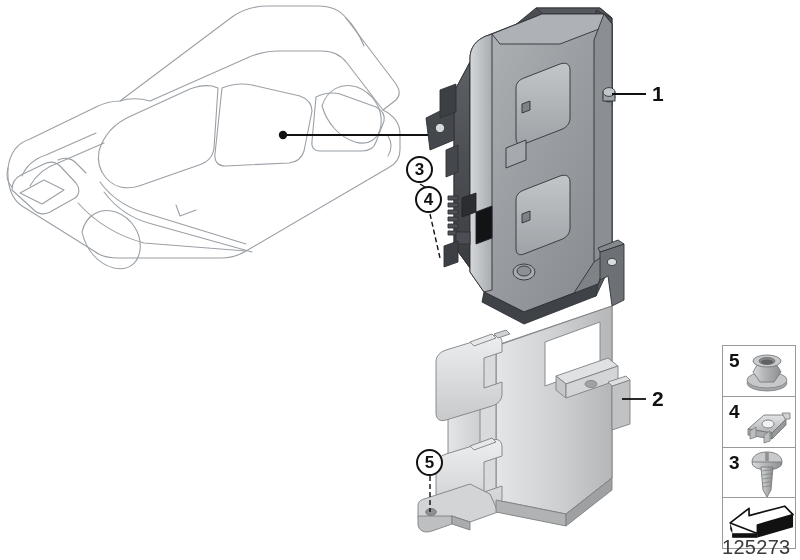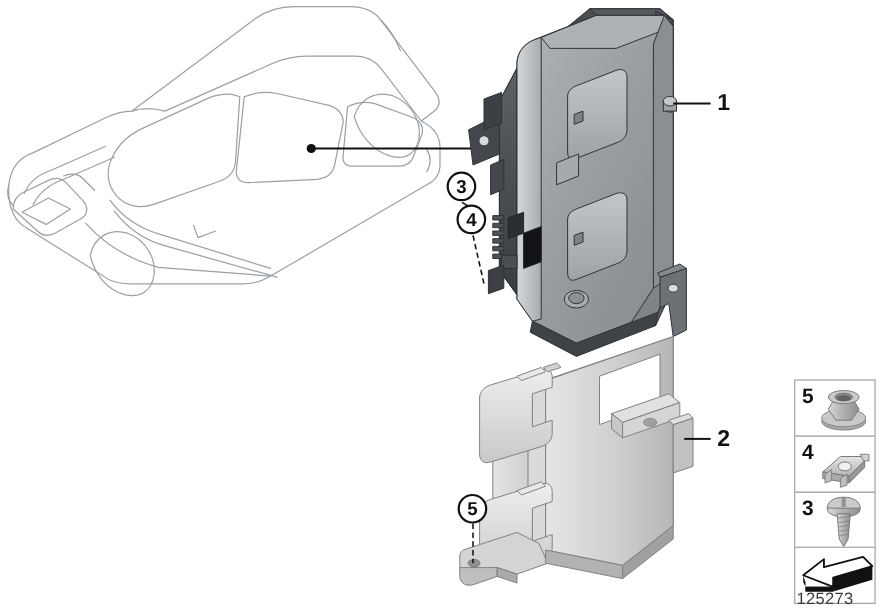--- a/index.html
+++ b/index.html
@@ -87,21 +87,21 @@
     width: auto;
     top: 4px;
     height: 44px;
   }
   .partnum {
     position: absolute;
     left: 722px;
     top: 536px;
     width: 54px;
     text-align: right;
-    font-size: 15px;
+    font-size: 20px;
     color: #3b3b3b;
     letter-spacing: 0.3px;
   }
 </style>
 </head>
 <body>
 
 <div id="stage">
 
   <svg class="layer" viewBox="0 0 800 560" width="800" height="560" aria-hidden="true">

